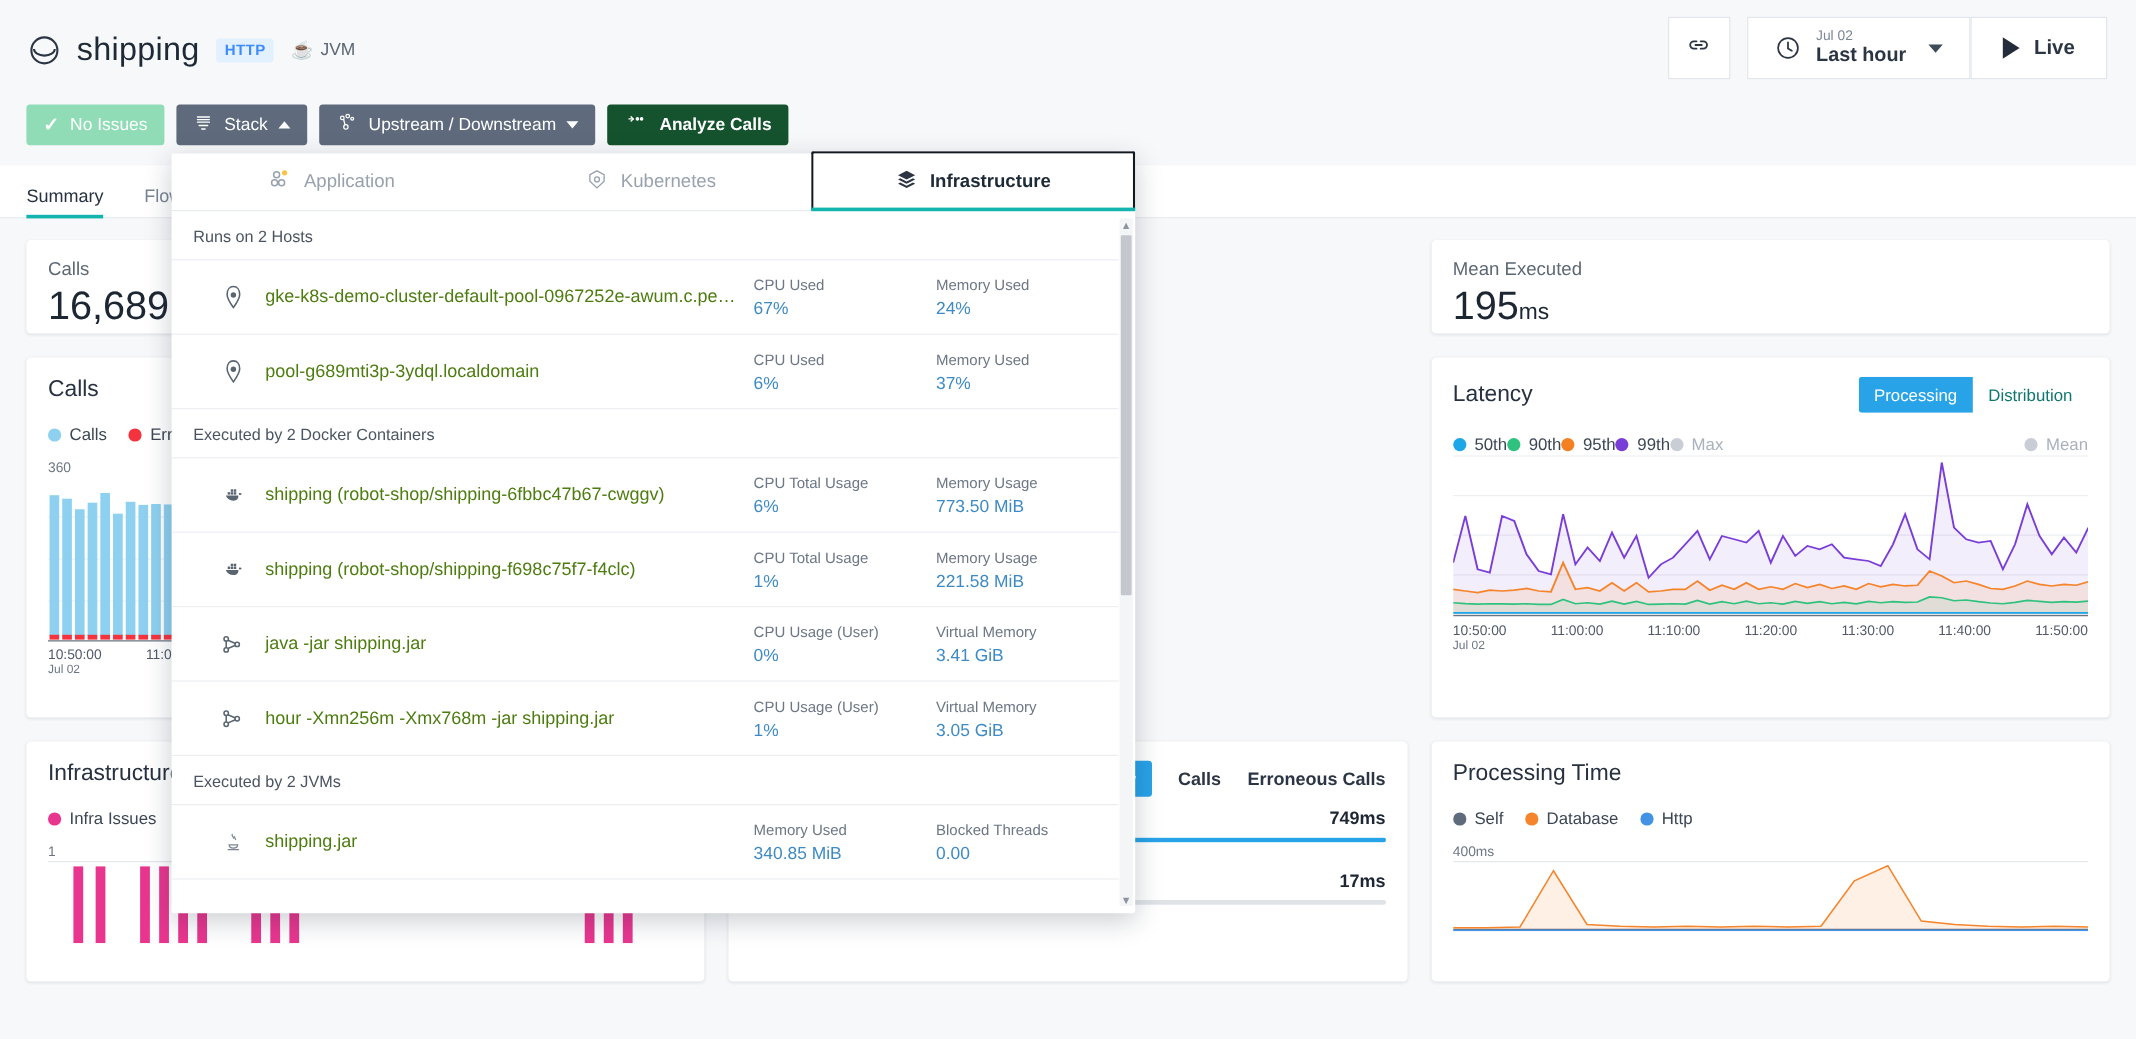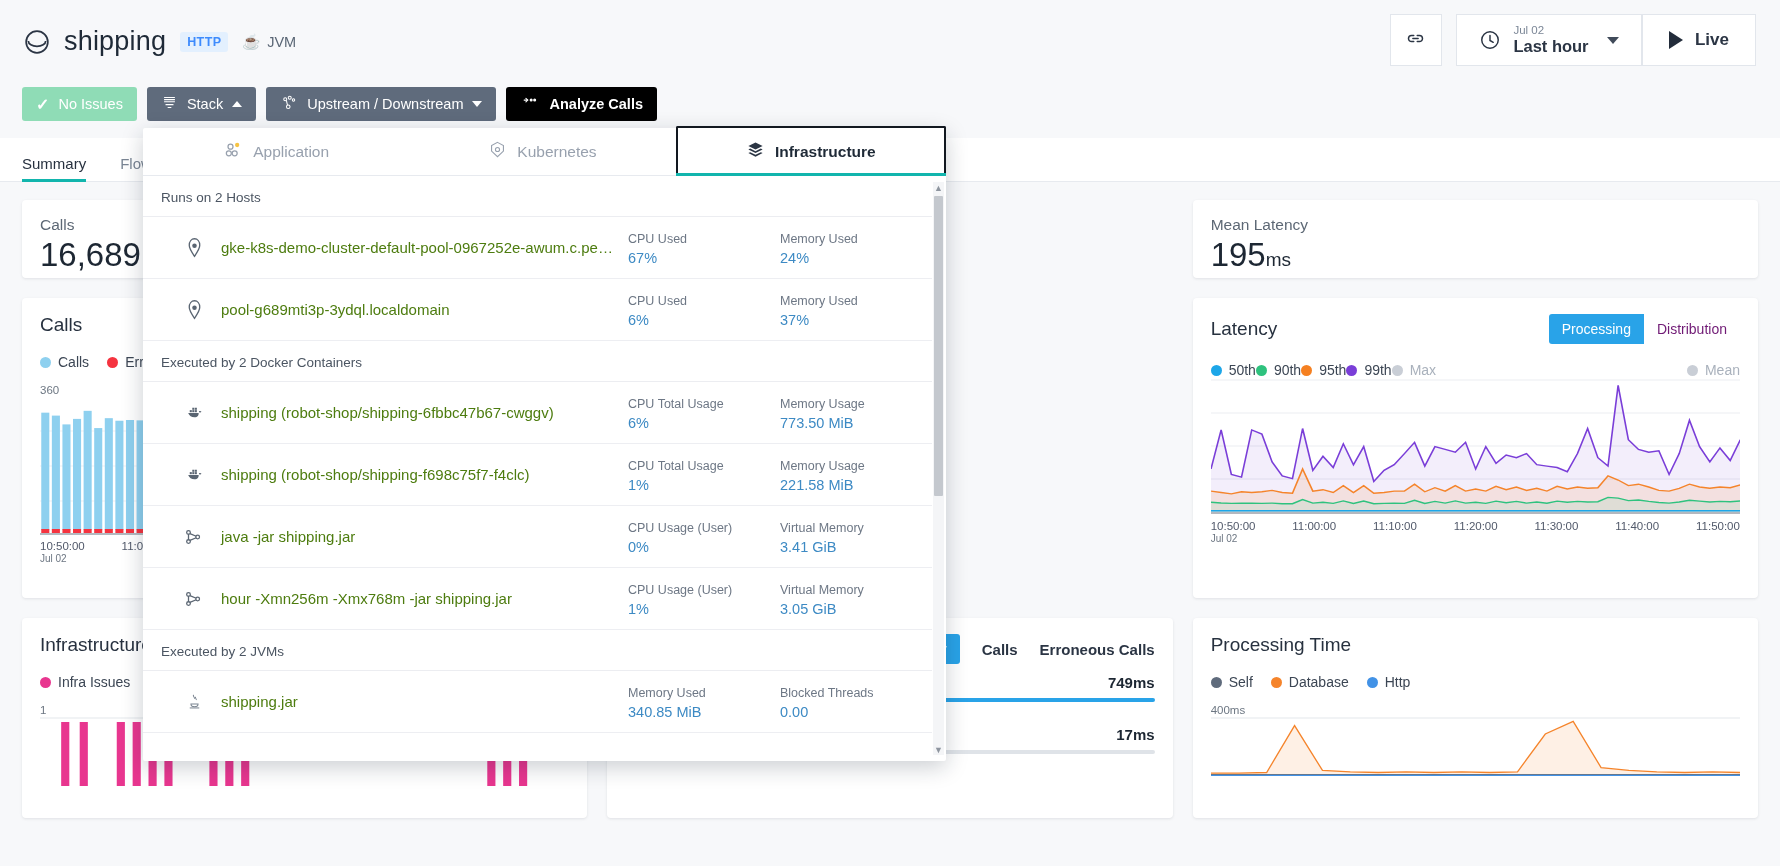--- a/index.html
+++ b/index.html
@@ -43,21 +43,21 @@
   .live-txt { font-size:17px; font-weight:bold; color:#2b3544; }
 
   
   .actionbar { display:flex; align-items:center; gap:10px; padding:0 0 0 22px; height:40px; }
   .abtn {
     height:34px; display:flex; align-items:center; gap:9px;
     padding:0 14px; border-radius:3px; font-size:14.5px; cursor:pointer; white-space:nowrap;
   }
   .abtn-green { background:#8fdcb6; color:#fff; }
   .abtn-slate { background:#5f6b7c; color:#fff; }
-  .abtn-teal  { background:#000000; color:#fff; font-weight:bold; }
+  .abtn-teal  { background:#14532d; color:#fff; font-weight:bold; }
   .caret-up-w { width:0;height:0;border-left:5px solid transparent;border-right:5px solid transparent;border-bottom:6px solid #fff; }
   .caret-dn-w { width:0;height:0;border-left:5px solid transparent;border-right:5px solid transparent;border-top:6px solid #fff; }
   .check-g { color:#fff; font-size:16px; font-weight:bold; }
 
   
   .navtabs {
     margin-top:14px; background:#fff; height:44px; display:flex; align-items:flex-end;
     gap:34px; padding-left:22px; border-bottom:1px solid #e7eaef;
   }
   .ntab { font-size:15px; color:#7a8594; padding-bottom:9px; cursor:pointer; position:relative; }
@@ -75,21 +75,21 @@
   .card-title { font-size:19px; color:#27313f; }
   .legend { display:flex; align-items:center; gap:18px; margin-top:18px; flex-wrap:wrap; }
   .lg { display:flex; align-items:center; gap:7px; font-size:14px; color:#3c4654; }
   .lg.muted { color:#a9b1bc; }
   .dot { width:11px; height:11px; border-radius:50%; flex:none; }
   .axis-max { font-size:11.5px; color:#6c7682; margin-top:14px; }
   .xaxis { display:flex; justify-content:space-between; font-size:11.5px; color:#51596a; margin-top:4px; }
   .xdate { font-size:10px; color:#6c7682; margin-top:1px; }
   .plot { position:relative; }
   .toggle-group { display:flex; border-radius:3px; overflow:hidden; }
-  .tg { font-size:14px; padding:7px 13px; cursor:pointer; color:#701a75; }
+  .tg { font-size:14px; padding:7px 13px; cursor:pointer; color:#0f766e; }
   .tg.on { background:#29a3e8; color:#fff; }
   .seg-right { display:flex; align-items:center; gap:22px; }
   .seg-lbl { font-size:15px; font-weight:bold; color:#2b3544; cursor:pointer; }
 
   .ep-row { padding:10px 0 0 0; }
   .ep-top { display:flex; justify-content:space-between; align-items:baseline; }
   .ep-name { font-size:15px; color:#3d8ac4; cursor:pointer; }
   .ep-val { font-size:15px; font-weight:bold; color:#1d2733; }
   .ep-bar { height:4px; background:#dfe3e8; margin-top:7px; border-radius:2px; overflow:hidden; }
   .ep-fill { height:100%; background:#29a3e8; }
@@ -223,21 +223,21 @@
 </div>
 
 <div class="board">
 
   <div class="card kpi">
     <div class="kpi-label">Calls</div>
     <div class="kpi-val">16,689</div>
   </div>
   <div></div>
   <div class="card kpi">
-    <div class="kpi-label">Mean Latency</div>
+    <div class="kpi-label">Mean Executed</div>
     <div class="kpi-val">
       <span>195</span><span class="kpi-unit">ms</span>
     </div>
   </div>
 
   <div class="card" style="height:300px">
     <div class="card-title">Calls</div>
     <div class="legend">
       <span class="lg">
           <i class="dot" style="background:#8ed0ef"></i>

